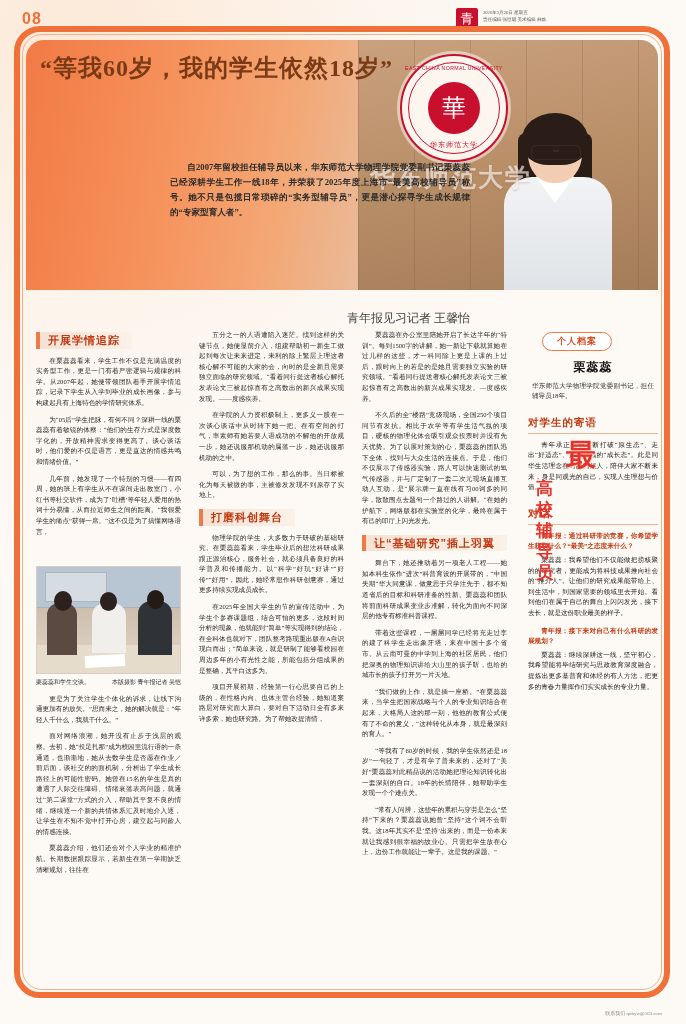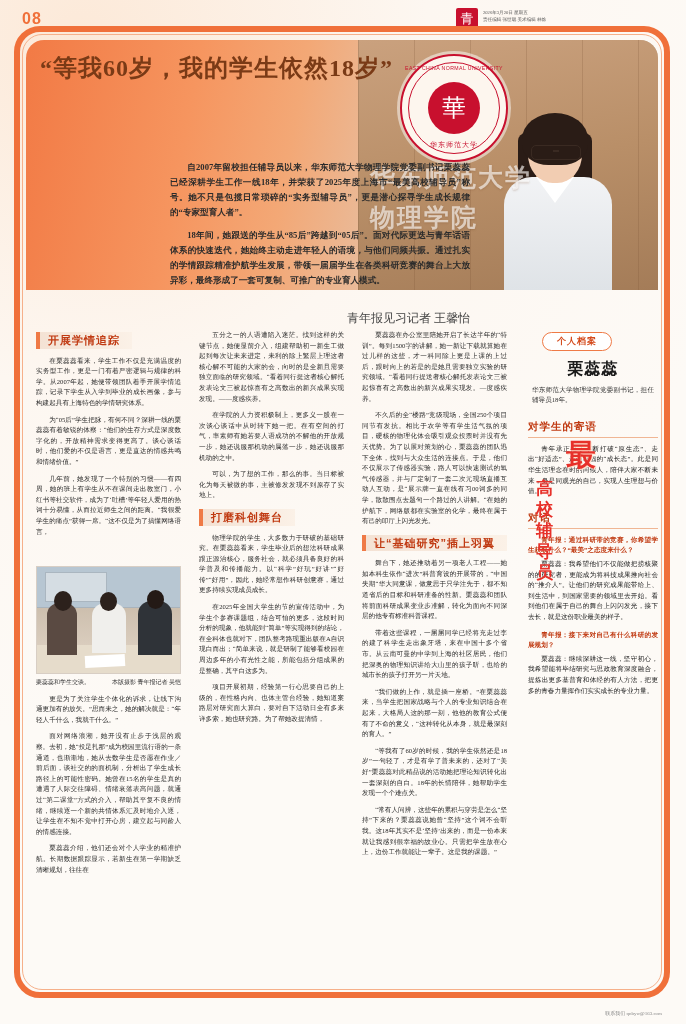--- a/index.html
+++ b/index.html
@@ -183,21 +183,21 @@
   
   .rail{
     position:absolute;left:528px;top:330px;width:130px;
   }
   .rail-badge{
     display:inline-block;background:#fff;border:1px solid #ef7a46;border-radius:11px;
     color:#d4491a;font-size:9px;padding:2px 14px;font-weight:bold;letter-spacing:1px;
     font-family:"Liberation Sans",sans-serif;margin-left:14px;
   }
   .rail-name{
-    text-align:center;font-size:16px;font-weight:bold;color:#1a1a1a;margin:8px 0 5px 0;letter-spacing:1px;
+    text-align:center;font-size:12px;font-weight:bold;color:#1a1a1a;margin:8px 0 5px 0;letter-spacing:1px;
   }
   .rail-desc{font-size:6.6px;line-height:10.4px;color:#333;text-align:justify;padding:0 4px;}
   .vert-title{
     position:absolute;left:38px;top:110px;width:70px;height:190px;
   }
   .vt-char{
     font-size:30px;font-weight:bold;color:#e7312a;line-height:30px;
     text-shadow:1px 1px 0 #ffe2cd;
   }
   .vt-col2{position:absolute;left:-30px;top:38px;}
@@ -240,35 +240,33 @@
         <div class="hair3"></div>
       <div class="neck"></div>
       <div class="body"></div>
       <div class="collar"></div>
       <div class="head"></div>
       <div class="hair"></div>
       <div class="glasses"></div>
     </div>
     <div class="uni-name">
       <div>华东师范大学</div>
-      <div>物理学院</div>
     </div>
     <div class="emblem">
       <div class="emblem-ring"></div>
       <div class="emblem-top">EAST CHINA NORMAL UNIVERSITY</div>
       <div class="emblem-core">華</div>
       <div class="emblem-bottom">华东师范大学</div>
     </div>
   </div>
 
   <div class="headline-quote">“等我60岁，我的学生依然18岁”</div>
 
   <div class="lede">
     <p>自2007年留校担任辅导员以来，华东师范大学物理学院党委副书记栗蕊蕊已经深耕学生工作一线18年，并荣获了2025年度上海市“最美高校辅导员”称号。她不只是包揽日常琐碎的“实务型辅导员”，更是潜心探寻学生成长规律的“专家型育人者”。</p>
-    <p>18年间，她跟送的学生从“85后”跨越到“05后”。面对代际更迭与青年话语体系的快速迭代，她始终主动走进年轻人的语境，与他们同频共振。通过扎实的学情跟踪精准护航学生发展，带领一届届学生在各类科研竞赛的舞台上大放异彩，最终形成了一套可复制、可推广的专业育人模式。</p>
   </div>
   <div class="byline">青年报见习记者  王馨怡</div>
 
   <div class="cols">
 
     <div class="col c1">
       <div class="sec-head">开展学情追踪</div>
       <p>在栗蕊蕊看来，学生工作不仅是充满温度的实务型工作，更是一门有着严密逻辑与规律的科学。从2007年起，她便带领团队着手开展学情追踪，记录下学生从入学到毕业的成长画像，参与构建起具有上海特色的学情研究体系。</p>
       <p>为“05后”学生把脉，有何不同？深耕一线的栗蕊蕊有着敏锐的体察：“他们的生存方式是深度数字化的，开放精神需求变得更高了。谈心谈话时，他们爱的不仅是语言，更是直达的情感共鸣和情绪价值。”</p>
       <p>几年前，她发现了一个特别的习惯——有四周，她的班上有学生从不在课间走出教室门，小红书等社交软件，成为了‘吐槽’等年轻人爱用的热词十分易懂，从而拉近师生之间的距离。“我很爱学生的痛点”获得一席。“这不仅是为了搞懂网络语言，</p>

